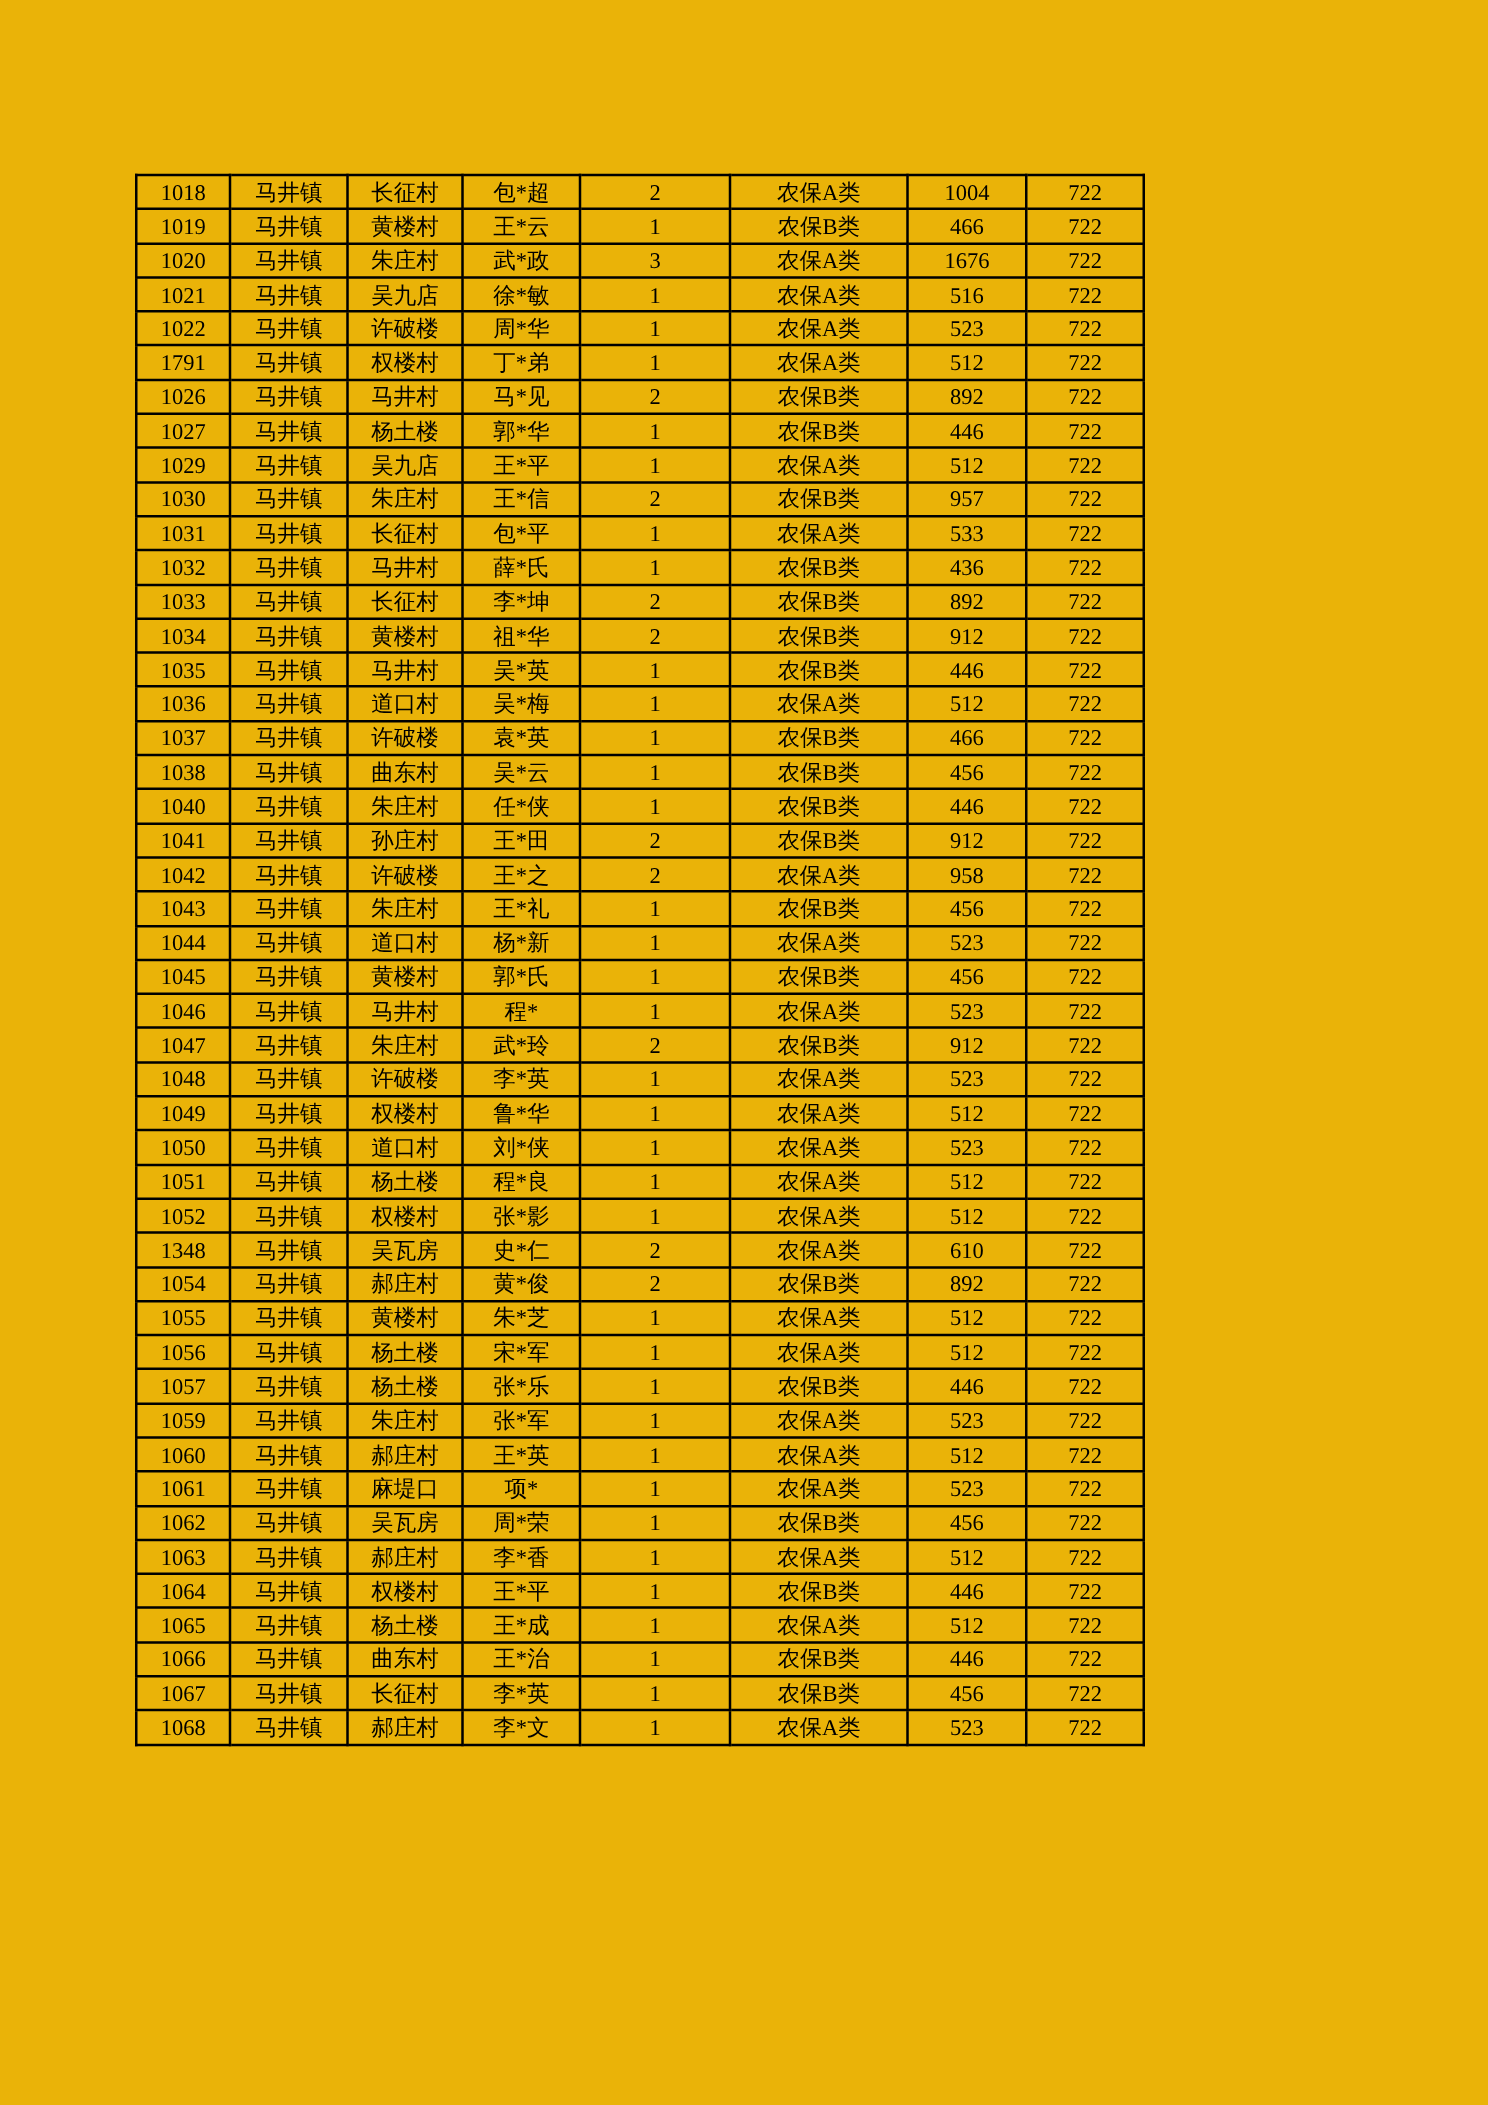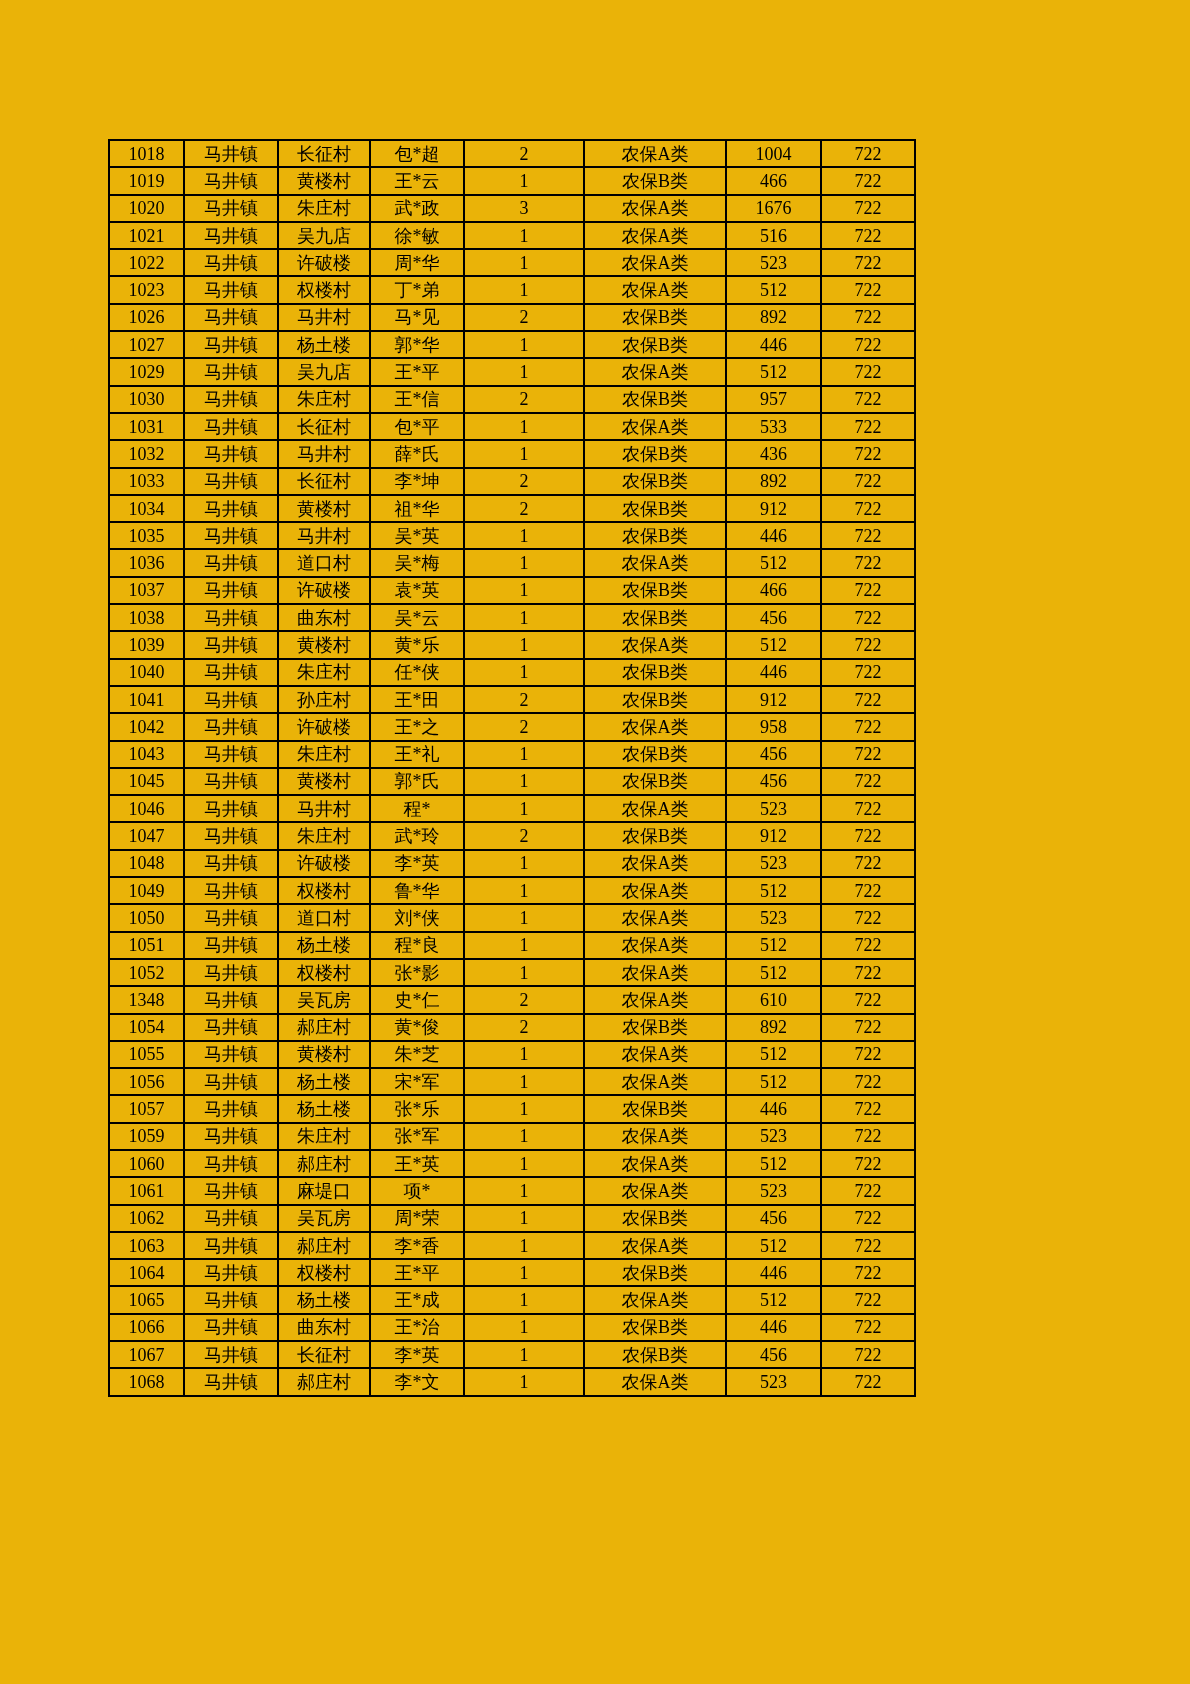--- a/index.html
+++ b/index.html
@@ -104,21 +104,21 @@
           <td>1022</td>
           <td>马井镇</td>
           <td>许破楼</td>
           <td>周*华</td>
           <td>1</td>
           <td>农保A类</td>
           <td>523</td>
           <td>722</td>
         </tr>
         <tr>
-          <td>1023</td>
+          <td>1791</td>
           <td>马井镇</td>
           <td>权楼村</td>
           <td>丁*弟</td>
           <td>1</td>
           <td>农保A类</td>
           <td>512</td>
           <td>722</td>
         </tr>
         <tr>
           <td>1026</td>
@@ -234,30 +234,20 @@
           <td>1038</td>
           <td>马井镇</td>
           <td>曲东村</td>
           <td>吴*云</td>
           <td>1</td>
           <td>农保B类</td>
           <td>456</td>
           <td>722</td>
         </tr>
         <tr>
-          <td>1039</td>
-          <td>马井镇</td>
-          <td>黄楼村</td>
-          <td>黄*乐</td>
-          <td>1</td>
-          <td>农保A类</td>
-          <td>512</td>
-          <td>722</td>
-        </tr>
-        <tr>
           <td>1040</td>
           <td>马井镇</td>
           <td>朱庄村</td>
           <td>任*侠</td>
           <td>1</td>
           <td>农保B类</td>
           <td>446</td>
           <td>722</td>
         </tr>
         <tr>
@@ -281,20 +271,30 @@
           <td>722</td>
         </tr>
         <tr>
           <td>1043</td>
           <td>马井镇</td>
           <td>朱庄村</td>
           <td>王*礼</td>
           <td>1</td>
           <td>农保B类</td>
           <td>456</td>
+          <td>722</td>
+        </tr>
+        <tr>
+          <td>1044</td>
+          <td>马井镇</td>
+          <td>道口村</td>
+          <td>杨*新</td>
+          <td>1</td>
+          <td>农保A类</td>
+          <td>523</td>
           <td>722</td>
         </tr>
         <tr>
           <td>1045</td>
           <td>马井镇</td>
           <td>黄楼村</td>
           <td>郭*氏</td>
           <td>1</td>
           <td>农保B类</td>
           <td>456</td>

